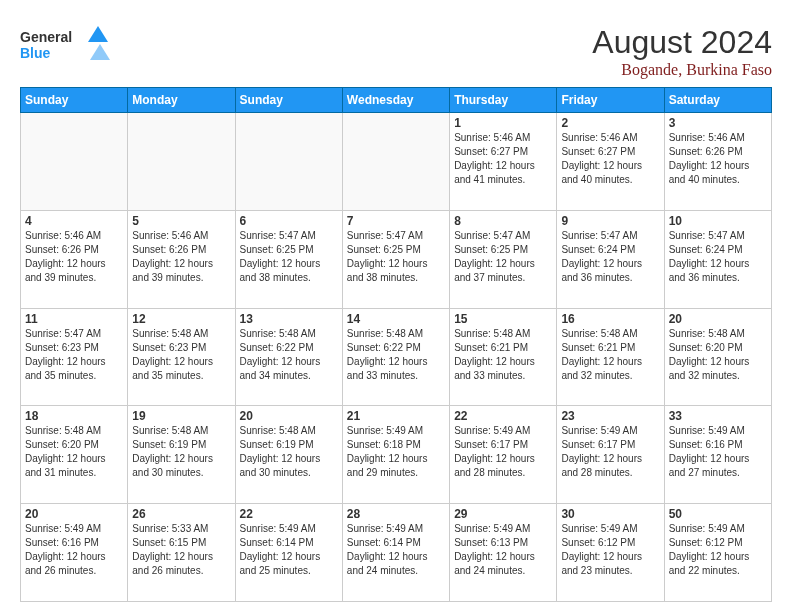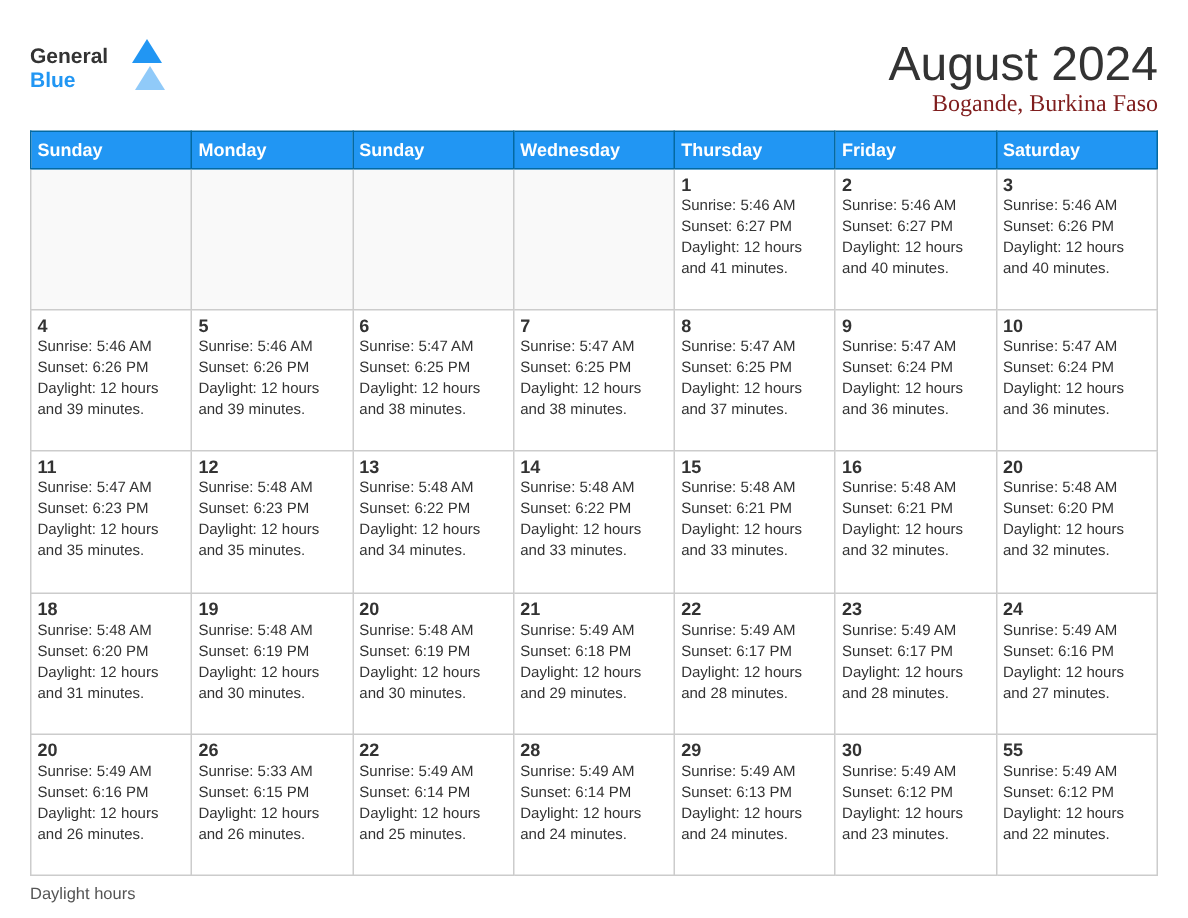--- a/index.html
+++ b/index.html
@@ -263,21 +263,21 @@
 Sunset: 6:17 PM
 Daylight: 12 hours and 28 minutes.</div>
           </td>
           <td>
             <span class="day-number">23</span>
             <div class="day-info">Sunrise: 5:49 AM
 Sunset: 6:17 PM
 Daylight: 12 hours and 28 minutes.</div>
           </td>
           <td>
-            <span class="day-number">24</span>
+            <span class="day-number">33</span>
             <div class="day-info">Sunrise: 5:49 AM
 Sunset: 6:16 PM
 Daylight: 12 hours and 27 minutes.</div>
           </td>
         </tr>
         <tr>
           <td>
             <span class="day-number">20</span>
             <div class="day-info">Sunrise: 5:49 AM
 Sunset: 6:16 PM
@@ -307,25 +307,22 @@
 Sunset: 6:13 PM
 Daylight: 12 hours and 24 minutes.</div>
           </td>
           <td>
             <span class="day-number">30</span>
             <div class="day-info">Sunrise: 5:49 AM
 Sunset: 6:12 PM
 Daylight: 12 hours and 23 minutes.</div>
           </td>
           <td>
-            <span class="day-number">55</span>
+            <span class="day-number">50</span>
             <div class="day-info">Sunrise: 5:49 AM
 Sunset: 6:12 PM
 Daylight: 12 hours and 22 minutes.</div>
           </td>
         </tr>
       </tbody>
   </table>
 
-  <div class="footer">
-    <span>Daylight hours</span>
-  </div>
 </div>
 
 </body></html>

